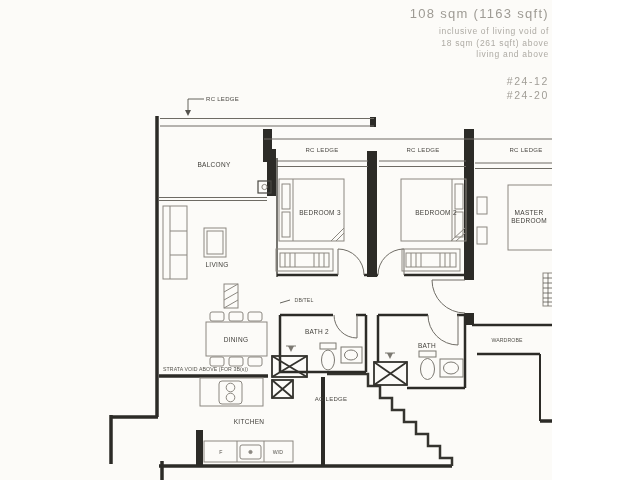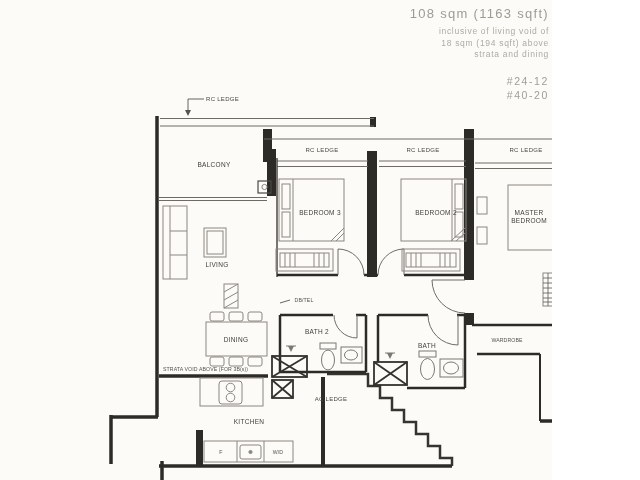--- a/index.html
+++ b/index.html
@@ -265,25 +265,25 @@
     <g stroke="#55534d" stroke-width="0.9" fill="none">
       <polyline points="204,99 188,99 188,111"></polyline>
       <polygon points="185,110 191,110 188,116" fill="#55534d" stroke="none"></polygon>
       <line x1="280" y1="303" x2="290" y2="300"></line>
     </g>
   </svg>
 
   <div class="hdr">
     <div class="area">108 sqm (1163 sqft)</div>
     <div class="note">inclusive of living void of</div>
-    <div class="note">18 sqm (194 sqft) above</div>
-    <div class="note">strata and dining</div>
+    <div class="note">18 sqm (261 sqft) above</div>
+    <div class="note">living and above</div>
     <div class="units">
       <div>#24-12</div>
-      <div>#40-20</div>
+      <div>#24-20</div>
     </div>
   </div>
 
   <div class="lbl sm anchor-left" style="left:206px;top:99px">RC LEDGE</div>
   <div class="lbl sm" style="left:322px;top:150px">RC LEDGE</div>
   <div class="lbl sm" style="left:423px;top:150px">RC LEDGE</div>
   <div class="lbl sm" style="left:526px;top:150px">RC LEDGE</div>
 
   <div class="lbl" style="left:214px;top:164px">BALCONY</div>
   <div class="lbl" style="left:217px;top:264px">LIVING</div>

